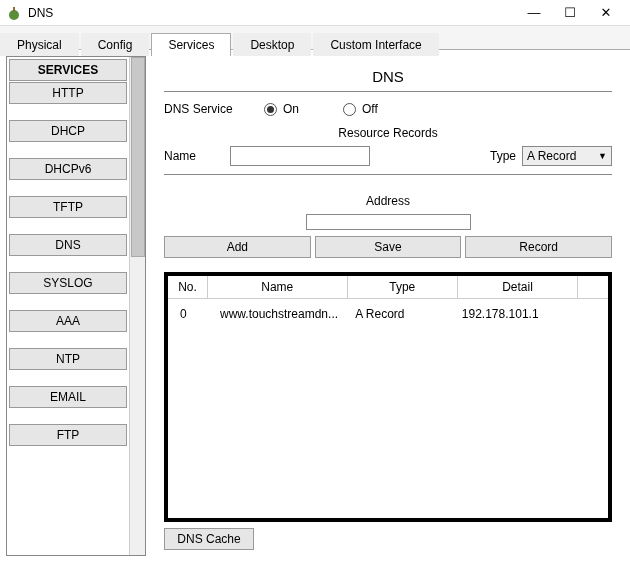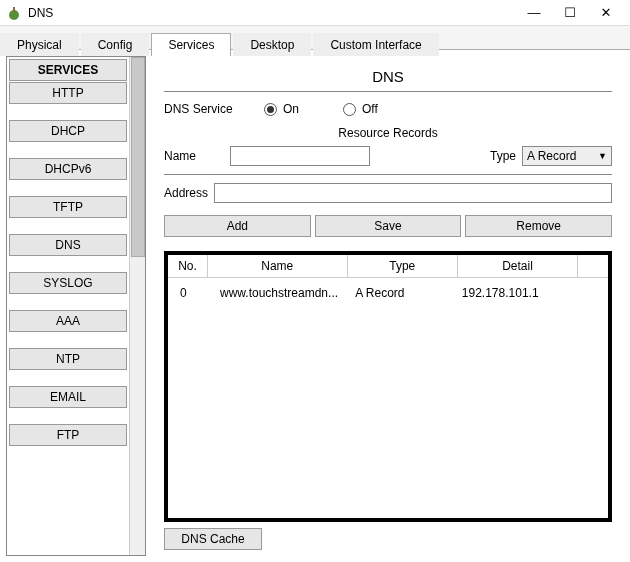--- a/index.html
+++ b/index.html
@@ -27,40 +27,40 @@
 .radio { width: 13px; height: 13px; border-radius: 50%; border: 1px solid #555; display: inline-flex; align-items: center; justify-content: center; }
 .radio.checked::after { content: ''; width: 7px; height: 7px; border-radius: 50%; background: #333; }
 .section-label { margin-bottom: 6px; text-align: center; }
 .input-row { display: flex; align-items: center; margin-bottom: 8px; gap: 6px; }
 .input-row .label2 { width: 60px; }
 input[type=text], .textinput { border: 1px solid #888; height: 20px; padding: 0 4px; background: #fff; }
 .nameinput { width: 140px; }
 .typewrap { margin-left: auto; display: flex; align-items: center; gap: 6px; }
 .dropdown { border: 1px solid #888; height: 20px; width: 90px; background: #eee; display: flex; align-items: center; justify-content: space-between; padding: 0 4px; }
 .dropdown .arrow { font-size: 9px; }
-.addr-row { display: flex; align-items: center; gap: 6px; margin-bottom: 12px; border-top: 1px solid #888; padding-top: 8px; }
+.addr-row { display: flex; align-items: center; gap: 6px; margin-bottom: 6px; border-top: 1px solid #888; padding-top: 19px; flex-direction: column; }
 .addr-row .textinput { flex: 1; }
 .btnrow { display: flex; gap: 4px; margin-bottom: 14px; }
 .btn { flex: 1; height: 22px; border: 1px solid #999; background: #e6e6e6; text-align: center; line-height: 20px; cursor: default; }
 .table { border: 4px solid #000000; flex: 1; display: flex; flex-direction: column; background: #fff; min-height: 220px; }
 .thead { display: flex; border-bottom: 1px solid #ccc; }
 .th { padding: 4px 6px; border-right: 1px solid #ccc; text-align: center; background: #fff; }
 .th.no { width: 40px; }
 .th.name { flex: 1.3; }
 .th.type { flex: 1; }
 .th.detail { flex: 1.1; }
 .th.last { width: 30px; border-right: none; }
 .trow { display: flex; padding: 6px; }
 .td { padding: 2px 6px; }
 .td.no { width: 40px; }
 .td.name { flex: 1.3; white-space: nowrap; overflow: hidden; text-overflow: ellipsis; }
 .td.type { flex: 1; }
 .td.detail { flex: 1.1; }
 .td.last { width: 30px; }
-.cache-btn { width: 98px; height: 22px; border: 1px solid #999; background: #e6e6e6; text-align: center; line-height: 20px; margin-top: 6px; cursor: default; }
+.cache-btn { width: 90px; height: 22px; border: 1px solid #999; background: #e6e6e6; text-align: center; line-height: 20px; margin-top: 6px; cursor: default; }
 </style>
 </head>
 <body>
 
 <div class="titlebar">
   <svg class="icon" viewBox="0 0 16 16">
       <circle cx="8" cy="10" r="5" fill="#5a8f3a"></circle>
       <rect x="7" y="2" width="2" height="5" fill="#8a6a3a"></rect>
     </svg>
   <div class="title">DNS</div>
@@ -129,21 +129,21 @@
     </div>
 
     <div class="addr-row">
       <span>Address</span>
       <input type="text" class="textinput" value="" style="">
     </div>
 
     <div class="btnrow">
       <div class="btn">Add</div>
       <div class="btn">Save</div>
-      <div class="btn">Remove</div>
+      <div class="btn">Record</div>
     </div>
 
     <div class="table">
       <div class="thead">
         <div class="th no">No.</div>
         <div class="th name">Name</div>
         <div class="th type">Type</div>
         <div class="th detail">Detail</div>
         <div class="th last"></div>
       </div>

